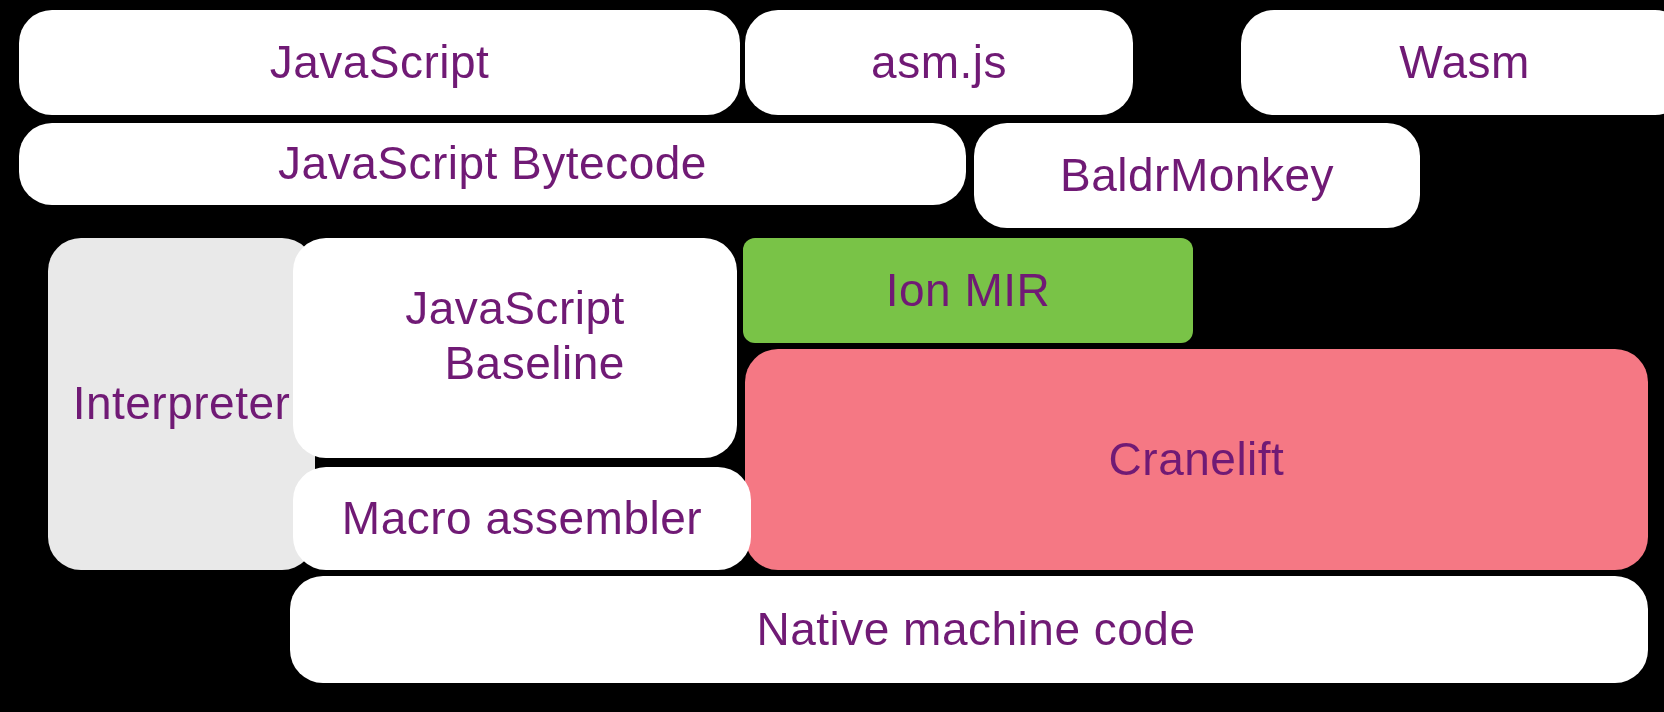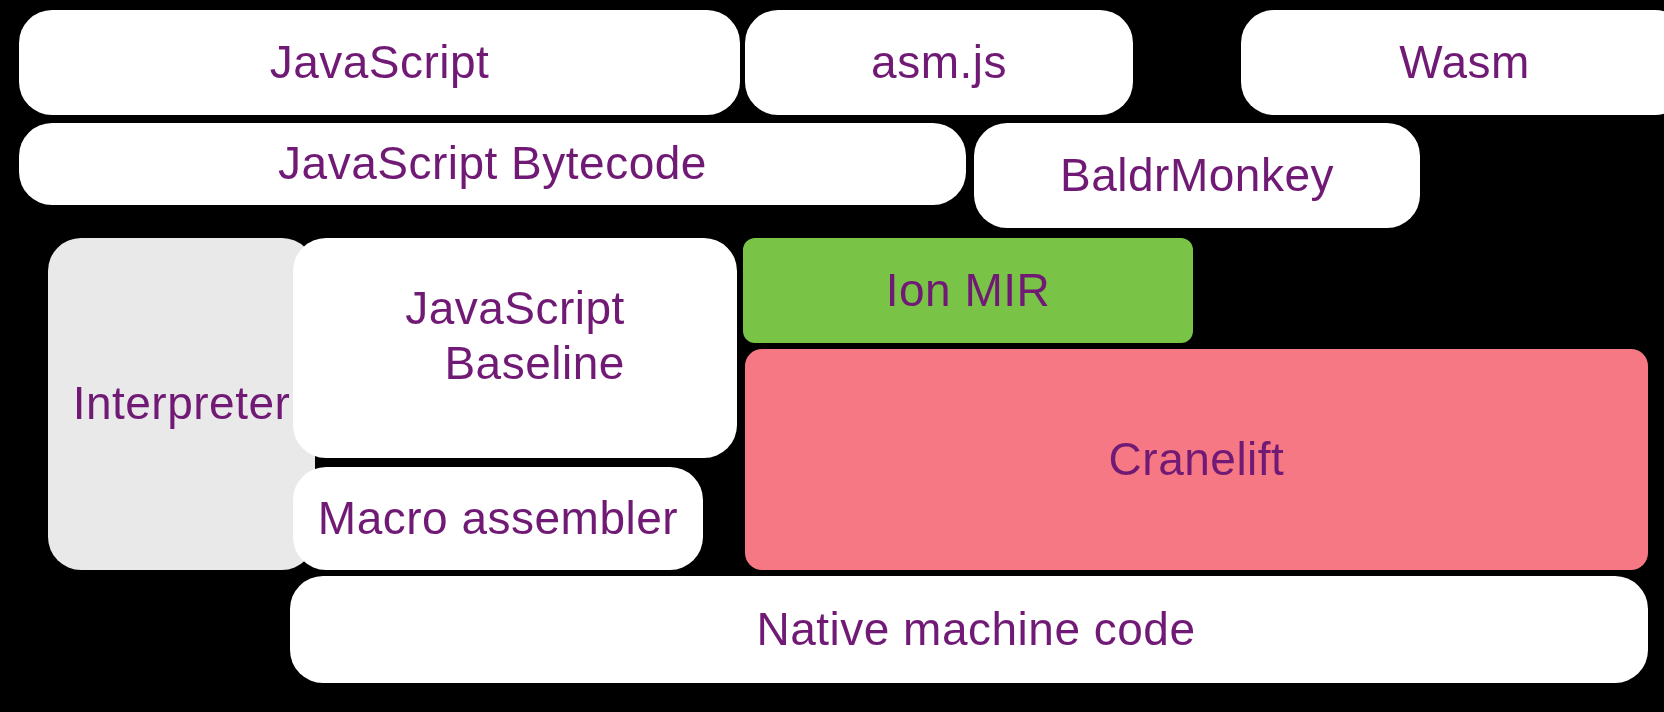--- a/index.html
+++ b/index.html
@@ -68,25 +68,25 @@
 
   <div class="box shift-up" style="left: 293px; top: 238px; width: 444px; height: 220px; background: rgb(255, 255, 255);">
     <span class="label">JavaScript
 Baseline</span>
   </div>
 
   <div class="box" style="left: 743px; top: 238px; width: 450px; height: 105px; background: rgb(121, 195, 71); border-radius: 12px;">
     <span class="label">Ion MIR</span>
   </div>
 
-  <div class="box" style="left: 745px; top: 349px; width: 903px; height: 221px; background: rgb(245, 120, 132); border-radius: 17px;">
+  <div class="box" style="left: 745px; top: 349px; width: 903px; height: 221px; background: rgb(245, 120, 132);">
     <span class="label">Cranelift</span>
   </div>
 
-  <div class="box" style="left: 293px; top: 467px; width: 410px; height: 103px; background: rgb(255, 255, 255);">
+  <div class="box" style="left: 293px; top: 467px; width: 458px; height: 103px; background: rgb(255, 255, 255);">
     <span class="label">Macro assembler</span>
   </div>
 
   <div class="box" style="left: 290px; top: 576px; width: 1358px; height: 107px; background: rgb(255, 255, 255); padding-left: 14px;">
     <span class="label">Native machine code</span>
   </div>
 
 </div>
 
 </body></html>

